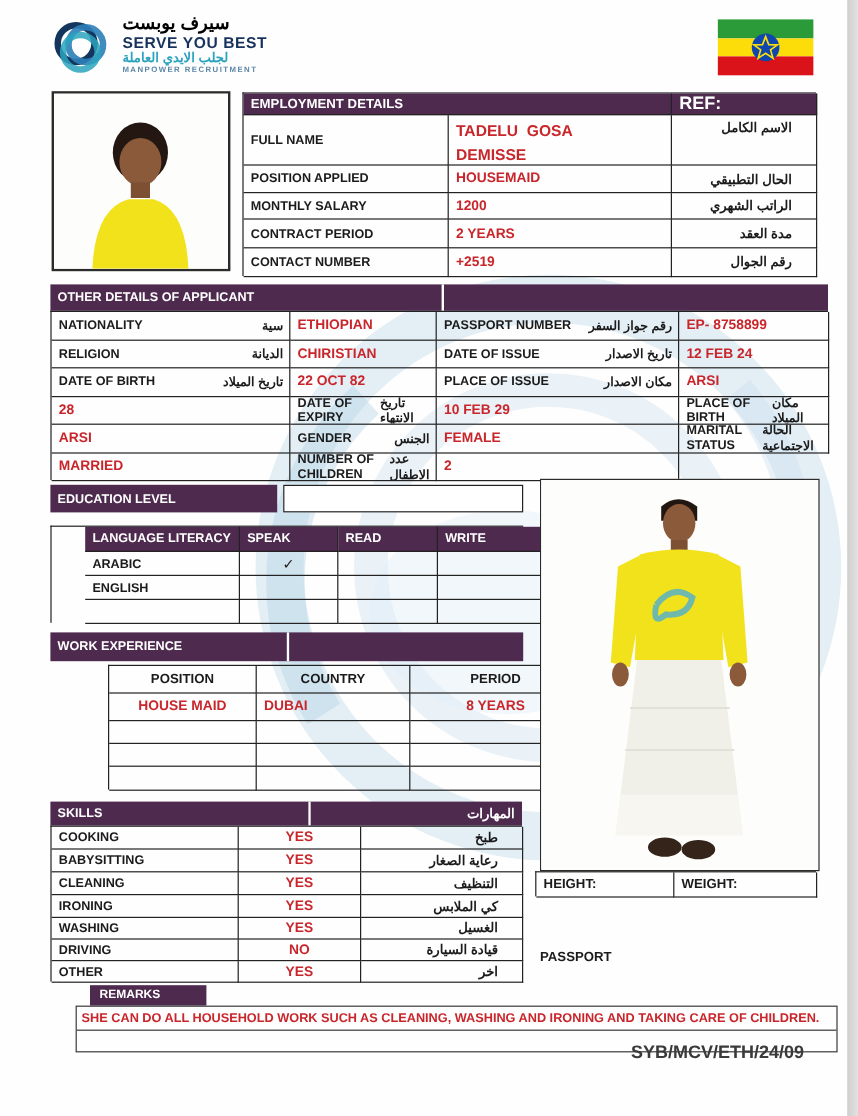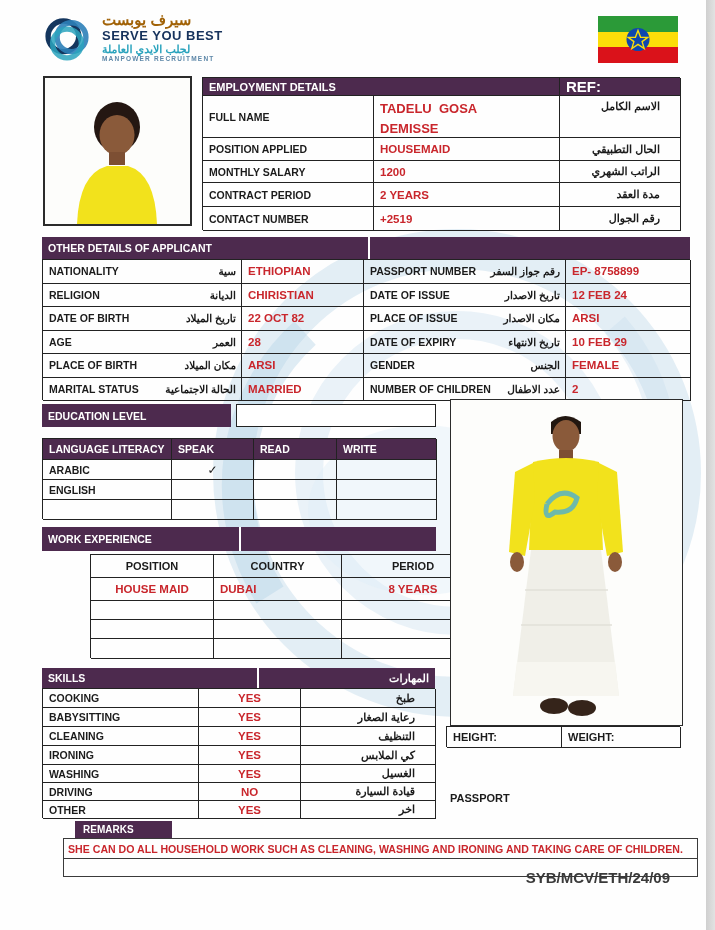--- a/index.html
+++ b/index.html
@@ -39,21 +39,21 @@
 
   <div class="abs" style="left:706px;top:0;width:9px;height:930px;background:linear-gradient(90deg,#cfcfcf,#e2e2e2);z-index:3;"></div>
 
   <div class="abs" style="left:40px;top:12px;width:220px;height:58px;display:flex;gap:8px;z-index:2;">
     <svg width="54" height="54" viewBox="0 0 60 60">
       <circle cx="26" cy="27" r="17" fill="none" stroke="#14365e" stroke-width="6"></circle>
       <circle cx="35" cy="28" r="16" fill="none" stroke="#2c7fb8" stroke-width="6" opacity="0.9"></circle>
       <circle cx="30" cy="35" r="16" fill="none" stroke="#2aa3bd" stroke-width="6" opacity="0.85"></circle>
     </svg>
     <div style="display:flex;flex-direction:column;line-height:1.1;">
-      <span style="font-size:15px;font-weight:bold;color:#a16207;">سيرف يوبست</span>
+      <span style="font-size:15px;font-weight:bold;color:#000000;">سيرف يوبست</span>
       <span style="font-size:13px;font-weight:bold;color:#16325c;letter-spacing:0.5px;">SERVE YOU BEST</span>
       <span style="font-size:11px;font-weight:bold;color:#2aa3bd;">لجلب الايدي العاملة</span>
       <span style="font-size:6.5px;font-weight:bold;color:#5d87a8;letter-spacing:1.2px;">MANPOWER RECRUITMENT</span>
     </div>
   </div>
 
   <svg class="abs" style="left:598px;top:16px;width:80px;height:47px;z-index:2;" viewBox="0 0 80 47">
     <rect x="0" y="0" width="80" height="16" fill="#2b9a38"></rect>
     <rect x="0" y="16" width="80" height="15" fill="#fcdd09"></rect>
     <rect x="0" y="31" width="80" height="16" fill="#da121a"></rect>
@@ -132,24 +132,20 @@
         <span>DATE OF BIRTH</span>
         <span class="ar">تاريخ الميلاد</span>
       </div>
     <div class="cell val">22  OCT 82</div>
     <div class="cell lblpair">
         <span>PLACE OF ISSUE</span>
         <span class="ar">مكان الاصدار</span>
       </div>
     <div class="cell val">ARSI</div>
 
-    <div class="cell lblpair">
-        <span>AGE</span>
-        <span class="ar">العمر</span>
-      </div>
     <div class="cell val">28</div>
     <div class="cell lblpair">
         <span>DATE OF EXPIRY</span>
         <span class="ar">تاريخ الانتهاء</span>
       </div>
     <div class="cell val">10 FEB  29</div>
 
     <div class="cell lblpair">
         <span>PLACE OF BIRTH</span>
         <span class="ar">مكان الميلاد</span>
@@ -170,21 +166,21 @@
         <span>NUMBER OF CHILDREN</span>
         <span class="ar">عدد الاطفال</span>
       </div>
     <div class="cell val">2</div>
   </div>
 
   <div class="abs phead hcell bar" style="left:42px;top:404px;width:189px;height:23px;">EDUCATION LEVEL</div>
   <div class="abs" style="left:236px;top:404px;width:200px;height:23px;border:1.5px solid #222;background:#fff;z-index:2;"></div>
 
   <div class="abs tbl" style="left:42px;top:438px;width:394px;height:81px;
-              grid-template-columns:129px 82px 83px 100px;grid-template-rows:21px 20px 20px 20px;">
+              grid-template-columns:129px 82px 83px 100px;grid-template-rows:21px 20px 20px 20px;padding-left:28px;">
     <div class="cell phead hcell">LANGUAGE LITERACY</div>
     <div class="cell phead hcell">SPEAK</div>
     <div class="cell phead hcell">READ</div>
     <div class="cell phead hcell">WRITE</div>
 
     <div class="cell lbl">ARABIC</div>
     <div class="cell ctr" style="font-size:12px;">✓</div>
     <div class="cell"></div>
     <div class="cell"></div>
 

